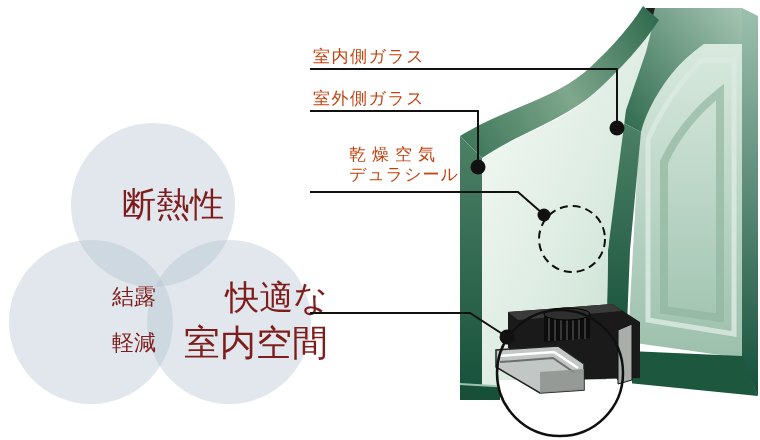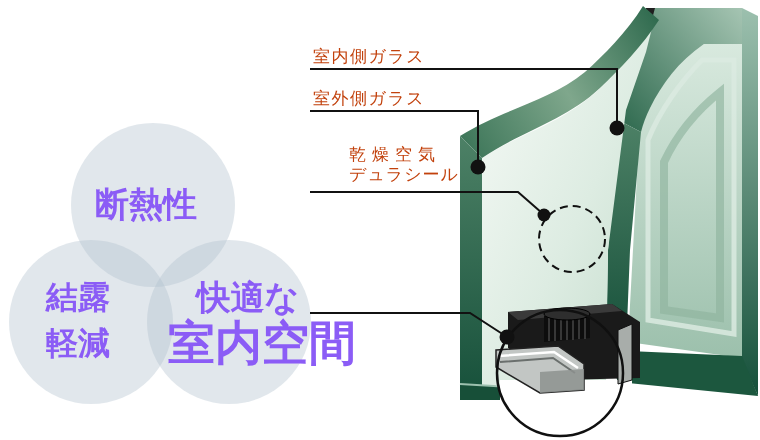--- a/index.html
+++ b/index.html
@@ -10,27 +10,27 @@
   }
   
   .benefit-circle{
     position:absolute;width:164px;height:164px;border-radius:50%;
     background:rgba(177,193,204,0.38);
   }
   #circle-insulation{left:71px;top:123px;}
   #circle-condensation{left:9px;top:240px;}
   #circle-comfort{left:147px;top:240px;}
   .benefit-text{
-    position:absolute;color:#8b5cf6;font-weight:700;
-    text-align:center;white-space:nowrap;
+    position:absolute;color:#7f1d1d;font-weight:400;
+    text-align:right;white-space:nowrap;
   }
   #benefit-1{left:68px;top:184px;width:156px;font-size:34px;line-height:40px;}
-  #benefit-2{left:0px;top:274px;width:156px;font-size:32px;line-height:46px;}
+  #benefit-2{left:0px;top:274px;width:156px;font-size:22px;line-height:46px;}
   #benefit-3{left:168px;top:274px;width:160px;font-size:34px;line-height:46px;}
-  #benefit-3 .l2{font-size:47px;}
+  #benefit-3 .l2{font-size:36px;}
   
   .dg-label{
     position:absolute;color:#c2410c;font-size:17px;font-weight:500;
     letter-spacing:1.5px;white-space:nowrap;line-height:20px;
   }
   #lbl-indoor{left:313px;top:47px;}
   #lbl-outdoor{left:313px;top:89px;text-align:right;}
   #lbl-air{left:313px;top:145px;letter-spacing:1px;margin-left:36px;}
   #lbl-air .l1{letter-spacing:6px;display:block;}
   #lbl-air .l2{display:block;}

